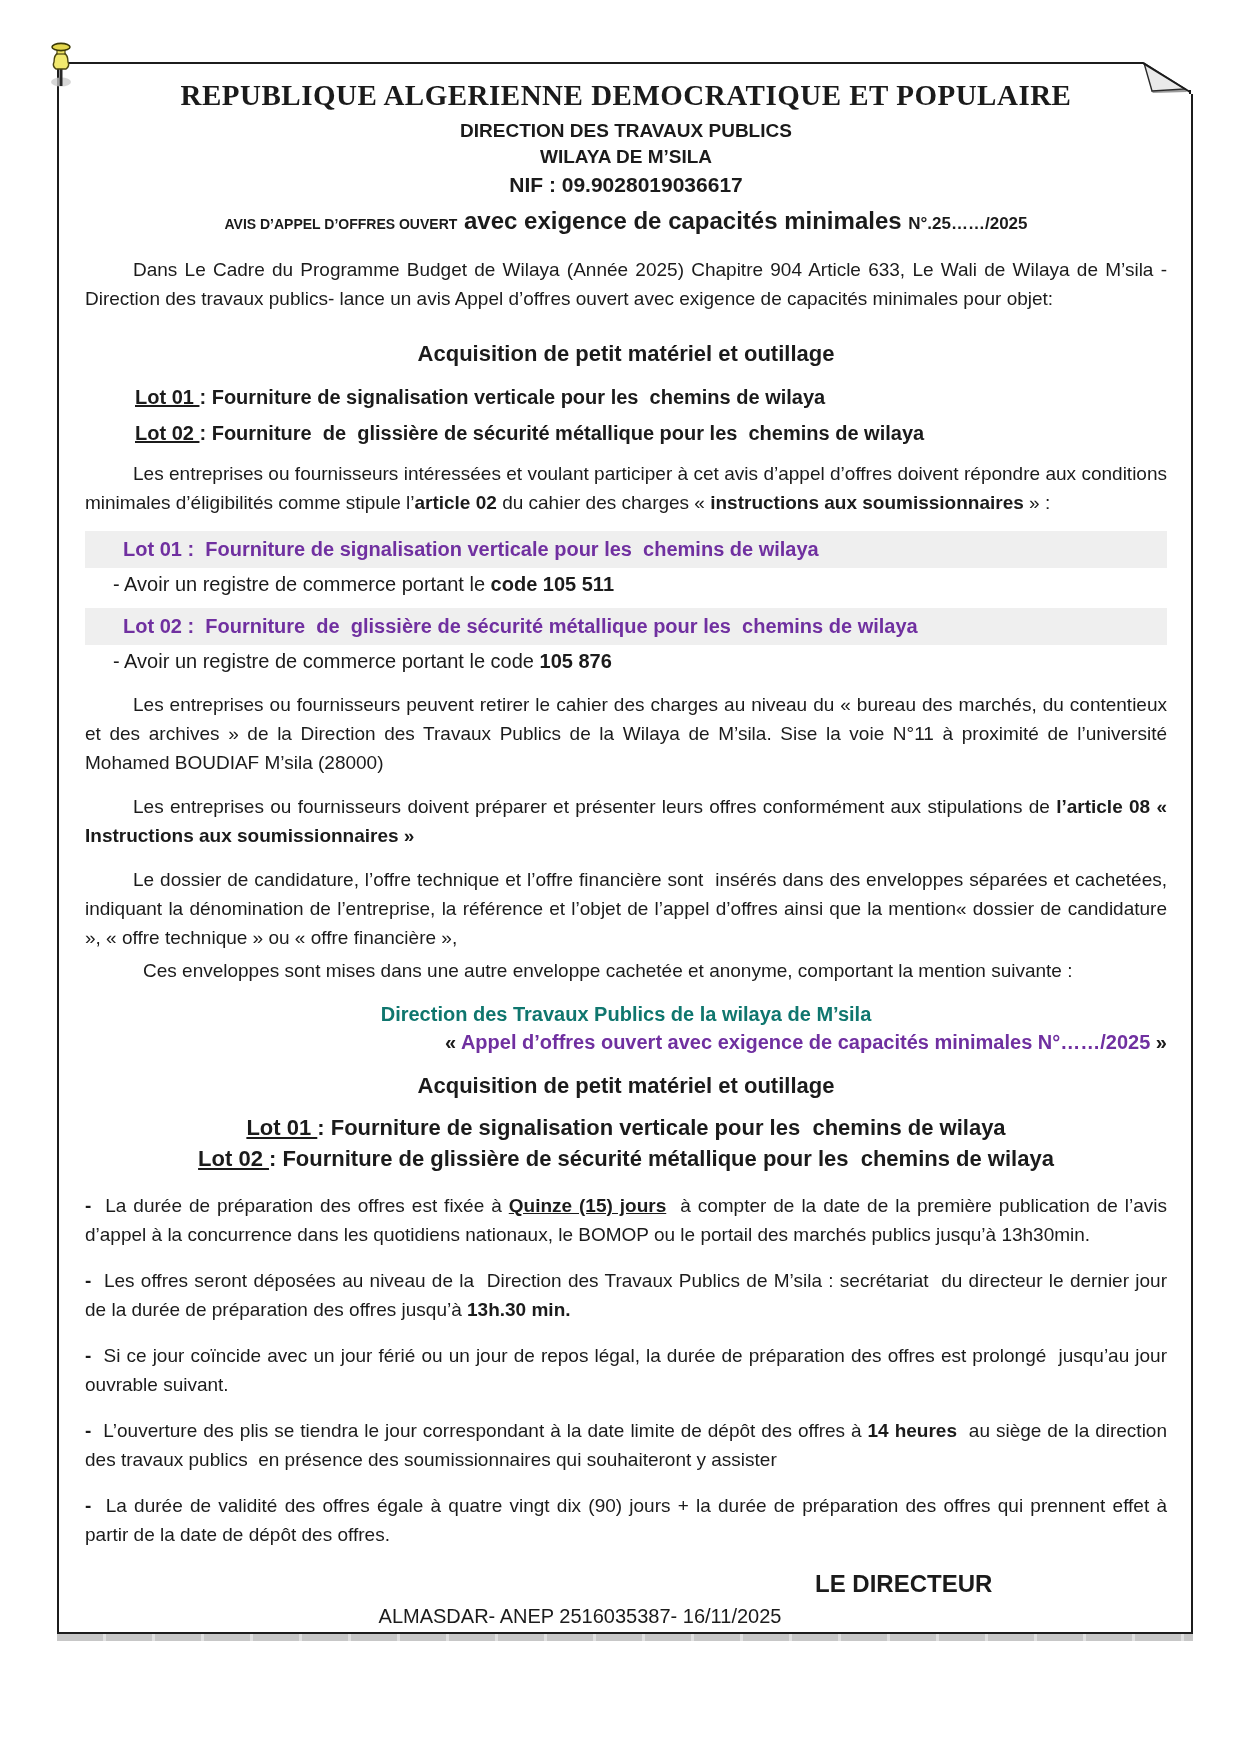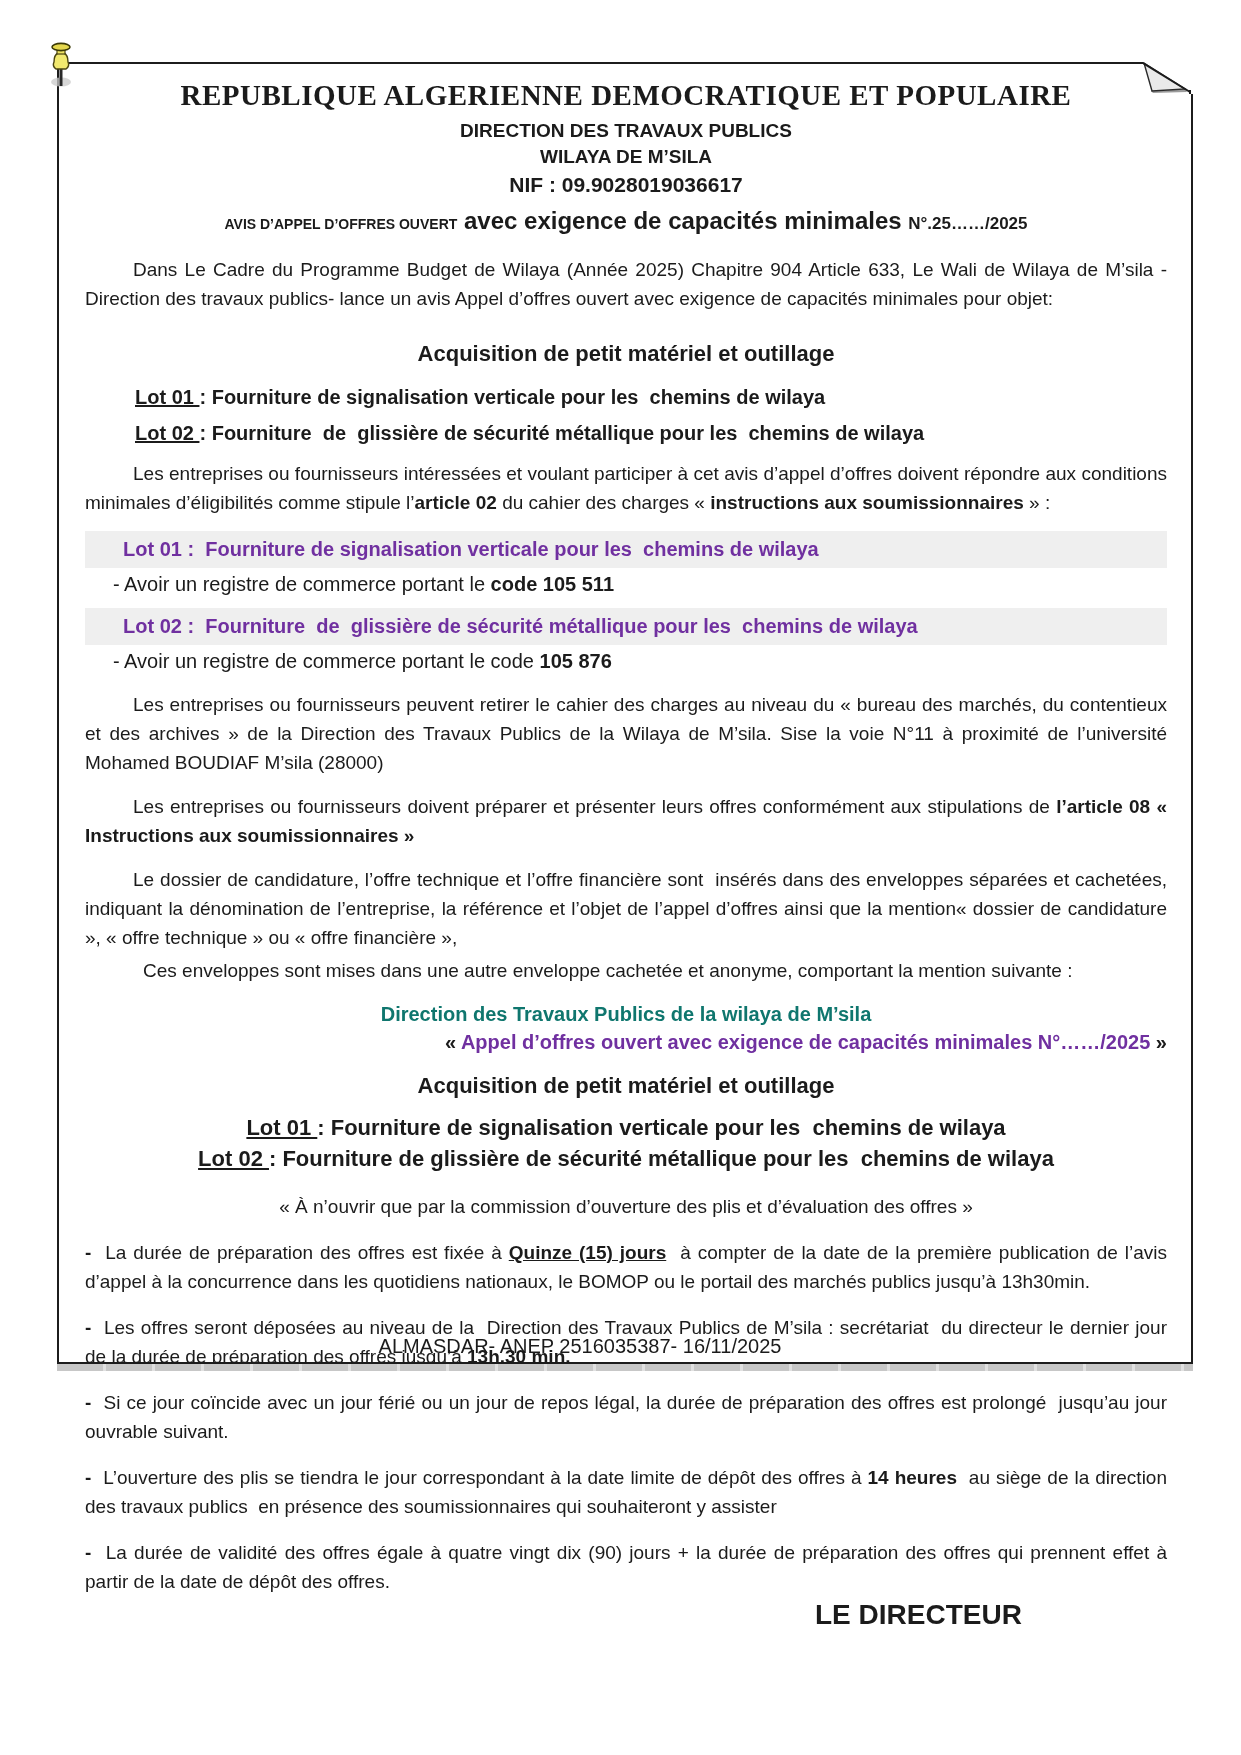--- a/index.html
+++ b/index.html
@@ -4,21 +4,21 @@
 <style>
   html,body { margin:0; padding:0; }
   body {
     width:1241px; height:1755px; background:#ffffff;
     font-family:"Liberation Sans", sans-serif; color:#1b1b1b;
     -webkit-font-smoothing:antialiased;
   }
   .page {
     position:relative; box-sizing:border-box;
     margin-left:57px; margin-top:62px;
-    width:1136px; height:1302px;
+    width:1136px; height:1572px;
     background:#fff; border:2px solid #1c1c1c;
   }
   
   .page::after {
     content:""; position:absolute; left:-2px; right:-2px; bottom:-9px; height:7px;
     background:repeating-linear-gradient(90deg,#c7c7c7 0 46px,#e0e0e0 46px 49px);
   }
   .pushpin { position:absolute; top:-22px; left:-13px; width:30px; height:52px; }
   .fold { position:absolute; top:-2px; right:-2px; width:50px; height:32px; background:#ffffff; }
   .content { padding:14px 24px 0 26px; font-size:19px; line-height:29px; }
@@ -61,21 +61,21 @@
   .purple2 { font-weight:bold; font-size:20px; margin-top:1px; line-height:27px;text-align:right; }
   .purple2 .inner { color:#7030A0; }
 
   .objtitle2 { font-weight:bold; font-size:22px; margin:16px 0 12px 0; line-height:28px; }
   .clot { font-weight:bold; font-size:22px; line-height:31px; margin:0; }
   .commission { margin-top:18px; font-size:19px; }
 
   .term { margin:17px 0 0 0; }
   .term .dash { font-weight:bold; }
 
-  .director { font-weight:bold; font-size:28px; margin:4px 0 0 730px; }
+  .director { font-weight:bold; font-size:24px; margin:20px 0 0 730px; }
 
   .footer {
     position:absolute; bottom:4px; left:0; width:100%;
     text-align:center; font-size:20px; transform:translateX(-45px);
   }
 </style>
 </head>
 <body>
 
 <div class="page">
@@ -129,21 +129,20 @@
     <p class="just envline">Ces enveloppes sont mises dans une autre enveloppe cachetée et anonyme, comportant la mention suivante :</p>
 
     <div class="purple1 c">Direction des Travaux Publics de la wilaya de M’sila</div>
     <div class="purple2 c"><span>« </span><span class="inner">Appel d’offres ouvert avec exigence de capacités minimales N°……/2025</span><span> »</span></div>
 
     <div class="objtitle2 c">Acquisition de petit matériel et outillage</div>
 
     <div class="clot c"><span class="u">Lot 01 </span><span>: Fourniture de signalisation verticale pour les  chemins de wilaya</span></div>
     <div class="clot c"><span class="u">Lot 02 </span><span>: Fourniture de glissière de sécurité métallique pour les  chemins de wilaya</span></div>
 
-    <div class="commission c">« À n’ouvrir que par la commission d’ouverture des plis et d’évaluation des offres »</div>
 
     <p class="just term"><span class="dash">- </span><span> La durée de préparation des offres est fixée à </span><span class="b u">Quinze (15) jours</span><span>  à compter de la date de la première publication de l’avis d’appel à la concurrence dans les quotidiens nationaux, le BOMOP ou le portail des marchés publics jusqu’à 13h30min.</span></p>
 
     <p class="just term"><span class="dash">- </span><span> Les offres seront déposées au niveau de la  Direction des Travaux Publics de M’sila : secrétariat  du directeur le dernier jour de la durée de préparation des offres jusqu’à </span><span class="b">13h.30 min.</span></p>
 
     <p class="just term"><span class="dash">- </span><span> Si ce jour coïncide avec un jour férié ou un jour de repos légal, la durée de préparation des offres est prolongé  jusqu’au jour ouvrable suivant.</span></p>
 
     <p class="just term"><span class="dash">- </span><span> L’ouverture des plis se tiendra le jour correspondant à la date limite de dépôt des offres à </span><span class="b">14 heures</span><span>  au siège de la direction des travaux publics  en présence des soumissionnaires qui souhaiteront y assister</span></p>
 
     <p class="just term"><span class="dash">- </span><span> La durée de validité des offres égale à quatre vingt dix (90) jours + la durée de préparation des offres qui prennent effet à partir de la date de dépôt des offres.</span></p>

